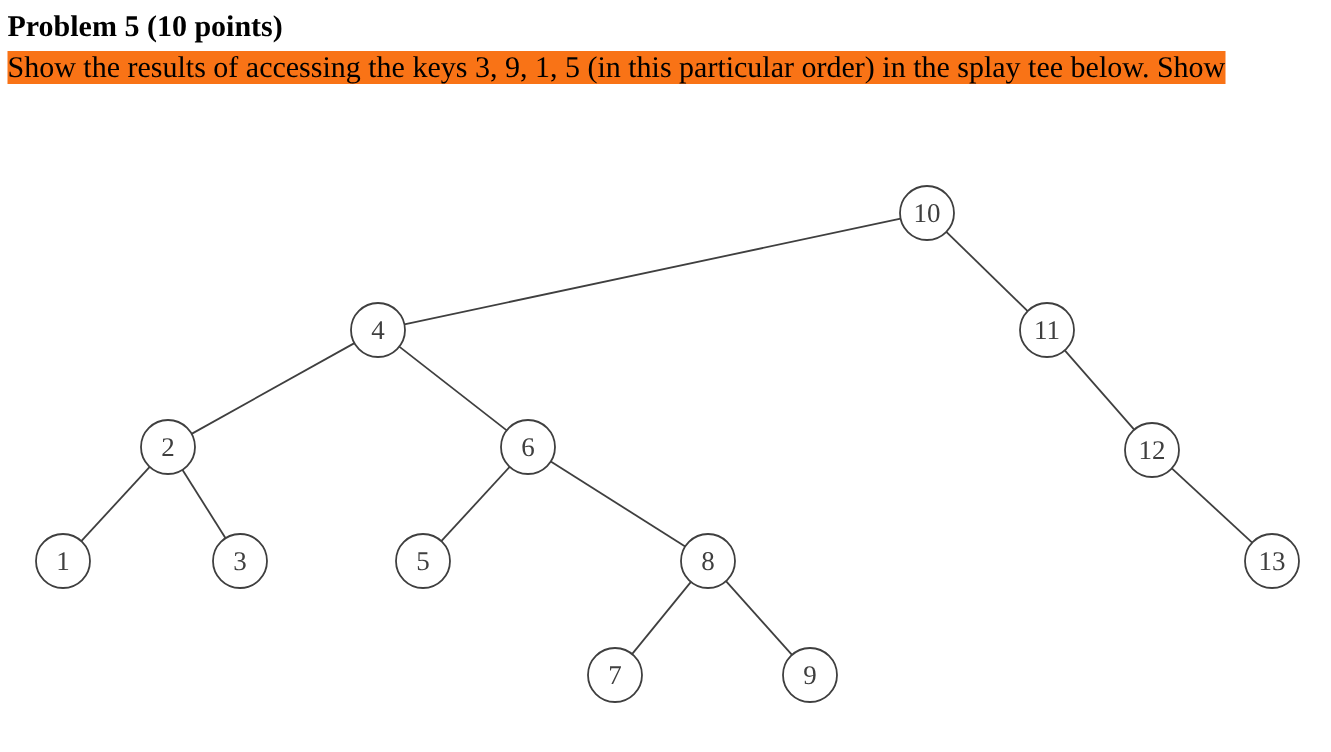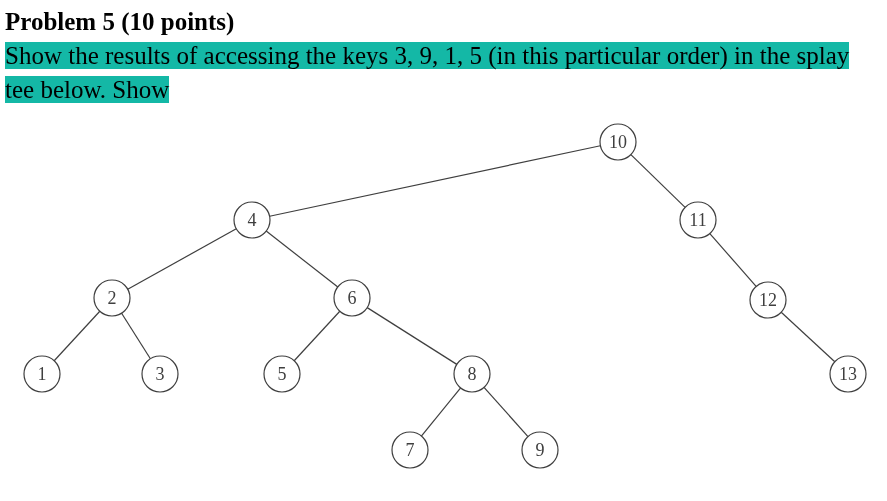--- a/index.html
+++ b/index.html
@@ -10,28 +10,28 @@
     color: #000000;
   }
   .page {
     position: relative;
     width: 887px;
     height: 501px;
     overflow: hidden;
   }
   .text-block {
     position: absolute;
-    font-size: 25px;
+    font-size: 20px;
     line-height: 1.35;
   }
   .title-line {
     font-weight: bold;
   }
   .highlighted {
-    background: #14b8a6;
+    background: #f97316;
     display: inline;
   }
   svg {
     position: absolute;
     top: 0;
     left: 0;
   }
   .node circle {
     fill: #ffffff;
     stroke: #3f3f3f;

